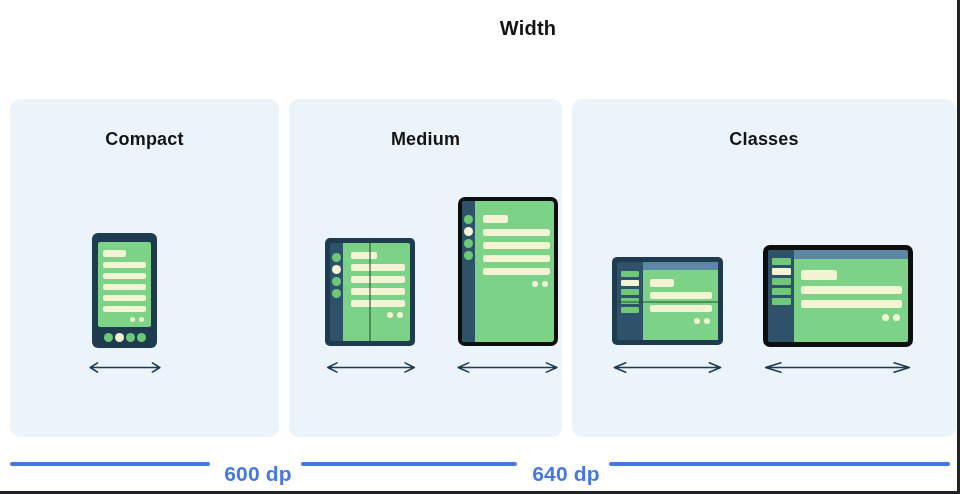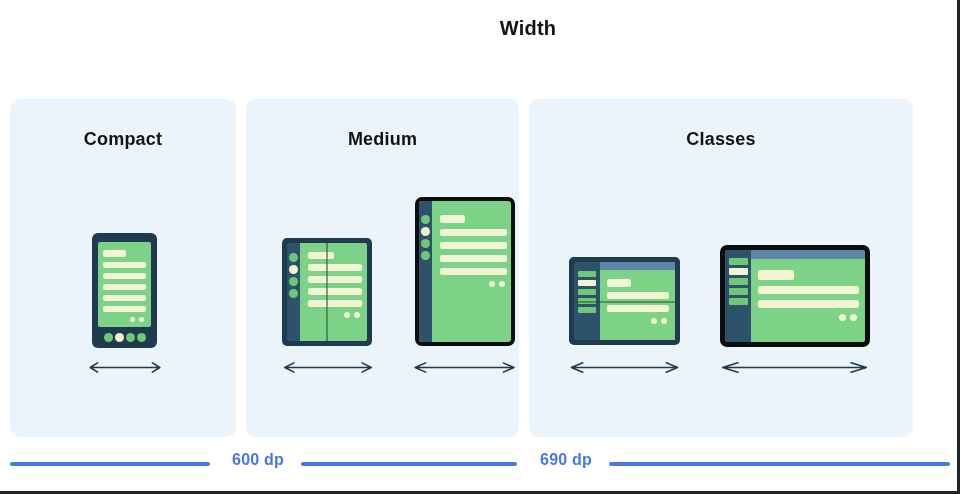--- a/index.html
+++ b/index.html
@@ -7,21 +7,21 @@
   .page { position:relative; width:960px; height:494px; background:#fff; overflow:hidden; }
 
   
   .header { position:absolute; top:17px; left:0; width:100%; text-align:center;padding-left:48px; }
   .title { font-size:20px; font-weight:700; color:var(--title-black,#131313); letter-spacing:.2px; }
   .subtitle { margin-top:7px; font-size:20px; font-weight:700; color:var(--subtitle-gray,#8d939c); letter-spacing:.2px; }
 
   
   .panels { position:absolute; left:10px; top:99px; height:338px; display:flex; gap:10px; }
   .panel { position:relative; background:var(--panel-bg,#ebf3fb); border-radius:10px; height:338px; }
-  .panel.compact { width:226px; }
+  .panel.compact { width:269px; }
   .panel.medium { width:273px; }
   .panel.expanded { width:384px; }
   .panel h2 { margin:0; position:absolute; top:30px; left:0; width:100%; text-align:center;
               font-size:18px; font-weight:700; color:var(--title-black,#131313); letter-spacing:.2px; }
 
   
   .g { background:var(--bar-green,#6ec878); }
   .c { background:var(--cream,#f2f4d3); }
   .dot { border-radius:50%; flex:none; }
   .cbar { background:var(--cream,#f2f4d3); border-radius:2px; }
@@ -98,21 +98,21 @@
   .arrow.a-med-2 { left:166px; width:105px; }
   .arrow.a-exp-1 { left:39px; width:113px; }
   .arrow.a-exp-2 { left:189px; width:153px; }
 
   
   .ruler { position:absolute; left:0; top:450px; width:960px; height:30px; }
   .seg { position:absolute; top:12px; height:4px; border-radius:2px; background:var(--ruler-blue,#4677e3); }
   .seg1 { left:10px; width:200px; }
   .seg2 { left:301px; width:216px; }
   .seg3 { left:609px; width:341px; }
-  .bp-label { position:absolute; top:1px; font-size:16px; font-weight:700; color:var(--ruler-blue,#4677e3);
+  .bp-label { position:absolute; top:12px; font-size:21px; font-weight:700; color:var(--ruler-blue,#4677e3);
               text-align:center; letter-spacing:.2px; }
   .bp-600 { left:218px; width:80px; }
   .bp-840 { left:526px; width:80px; }
 
   
   .edge-right { position:absolute; right:0; top:0; width:3px; height:100%; background:#202327; }
   .edge-bottom { position:absolute; left:0; bottom:0; width:100%; height:3px; background:#202327; }
 </style>
 </head>
 <body>
@@ -270,19 +270,19 @@
           <path d="M3 7 H97 M13 2 L3 7 L13 12 M87 2 L97 7 L87 12"></path>
         </svg>
       </div>
     </section>
   </div>
 
   <div class="ruler">
     <div class="seg seg1"></div>
     <div class="bp-label bp-600">600 dp</div>
     <div class="seg seg2"></div>
-    <div class="bp-label bp-840">690 dp</div>
+    <div class="bp-label bp-840">640 dp</div>
     <div class="seg seg3"></div>
   </div>
 
   <div class="edge-right"></div>
   <div class="edge-bottom"></div>
 </div>
 
 </body></html>

